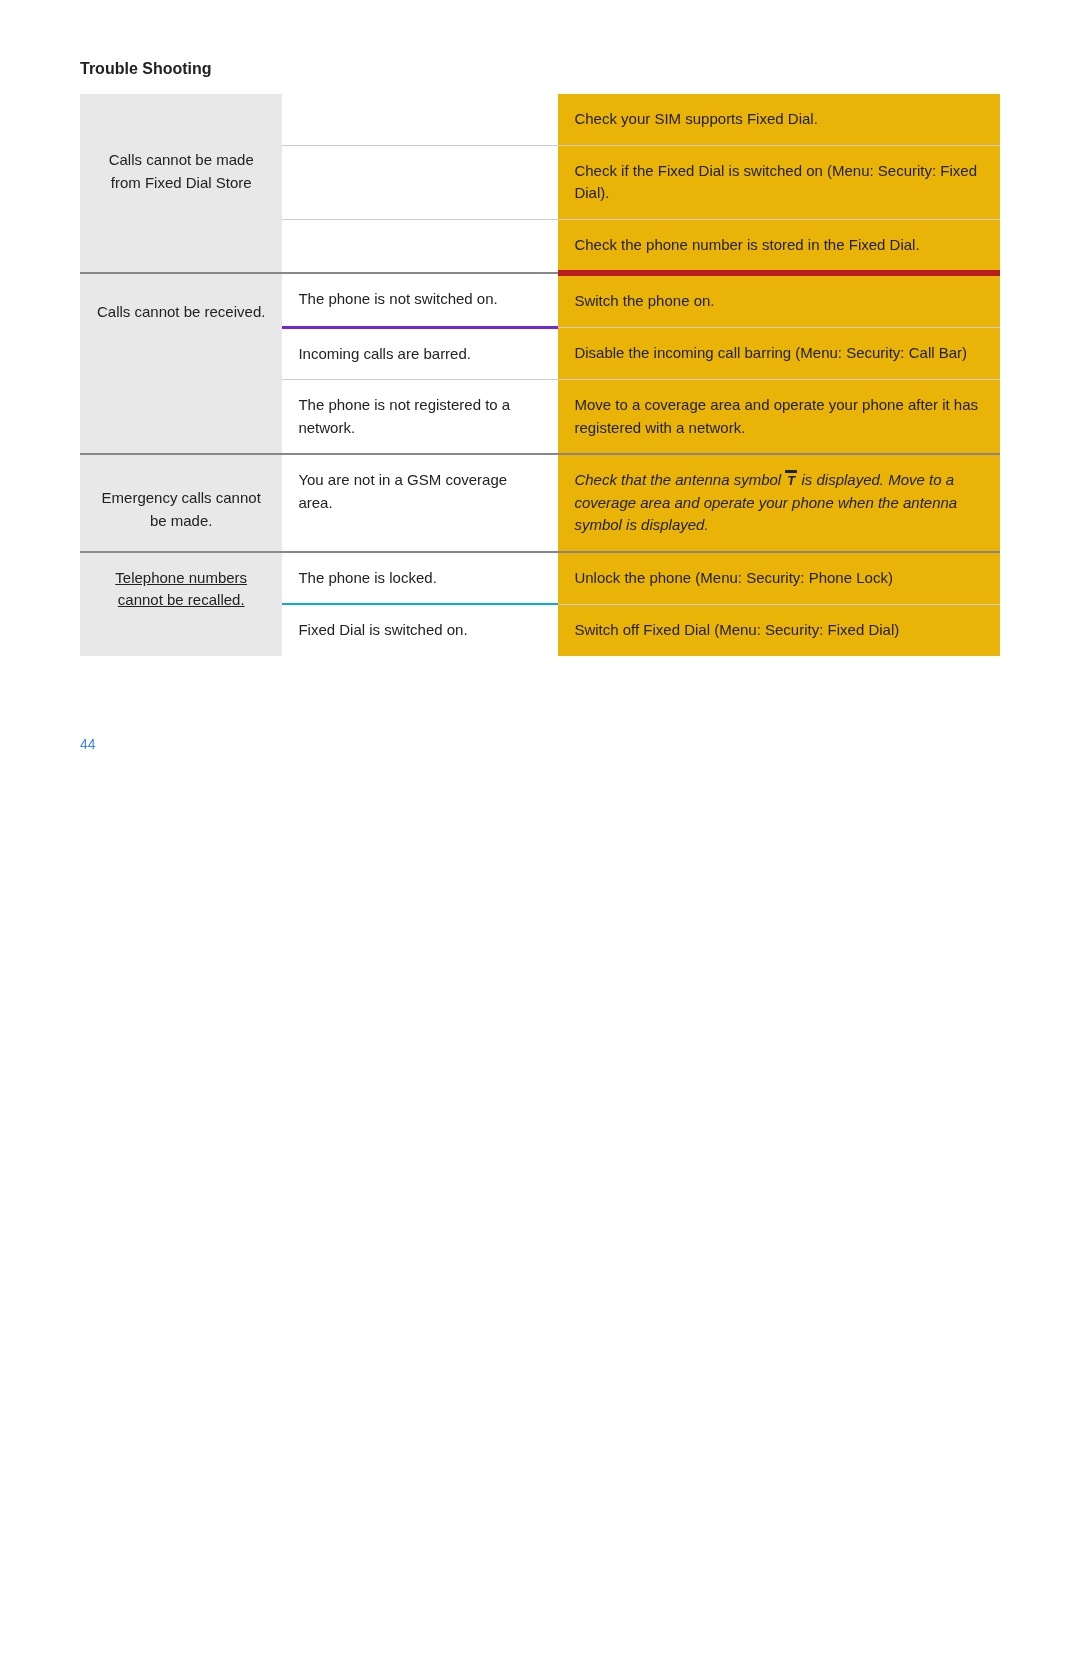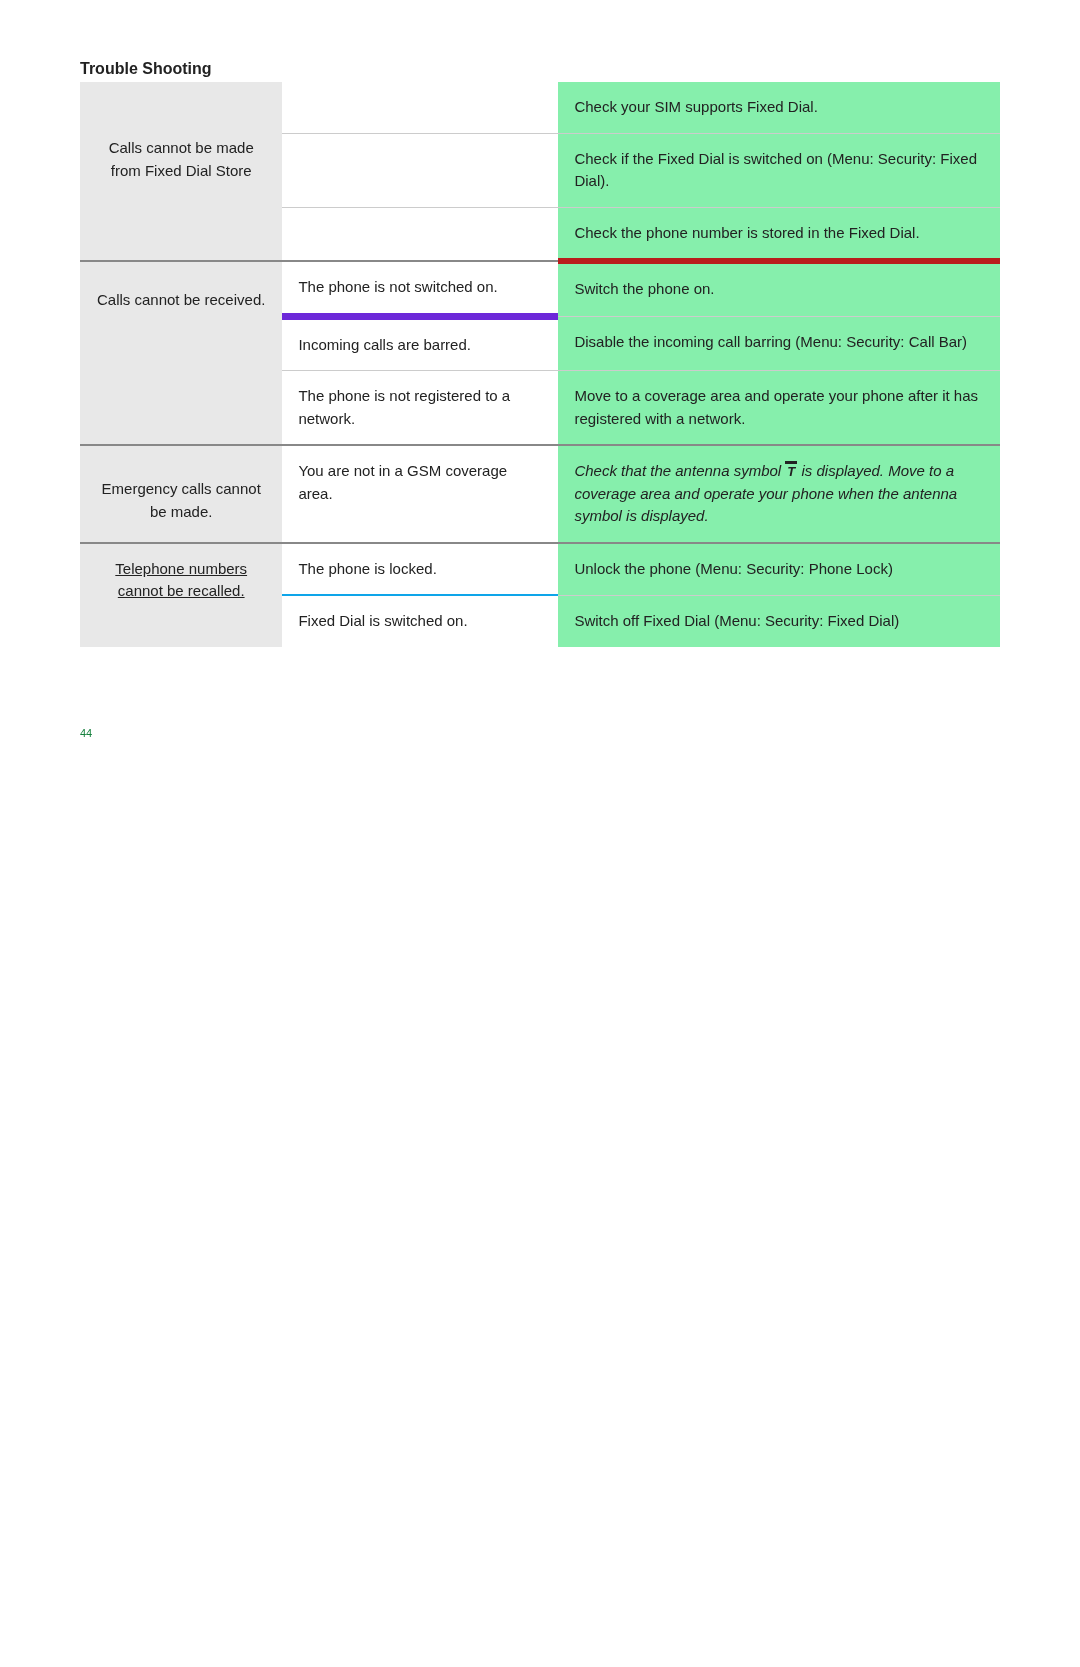--- a/index.html
+++ b/index.html
@@ -14,21 +14,21 @@
       background: #ffffff;
       color: #222222;
       width: 1080px;
       min-height: 1667px;
       padding: 60px 80px 80px 80px;
     }
 
     .page-title {
       font-weight: bold;
       font-size: 16px;
-      margin-bottom: 4px;
+      margin-bottom: 16px;
     }
 
     .trouble-table {
       width: 100%;
       border-collapse: collapse;
       table-layout: fixed;
     }
 
     .trouble-table td {
       vertical-align: top;
@@ -44,21 +44,21 @@
       text-align: center;
     }
 
     .col-cause {
       width: 30%;
       background-color: #ffffff;
     }
 
     .col-solution {
       width: 48%;
-      background-color: #86efac;
+      background-color: #eab308;
     }
   </style>
 </head>
 <body>
 
 <div class="page-title">Trouble Shooting</div>
 
 <table class="trouble-table">
   <tbody>
 
@@ -87,21 +87,21 @@
       </td>
       <td class="col-solution" style="border-bottom: 6px solid #b91c1c;">
         <span>Check the phone number is stored in the Fixed Dial.</span>
       </td>
     </tr>
 
     <tr>
       <td class="col-problem" rowspan="3" style="border-bottom: 2px solid #888888; vertical-align: top; padding-top: 27px;">
         <span>Calls cannot be received.</span>
       </td>
-      <td class="col-cause" style="border-bottom: 7px solid #6d28d9;">
+      <td class="col-cause" style="border-bottom: 3px solid #6d28d9;">
         <span>The phone is not switched on.</span>
       </td>
       <td class="col-solution" style="border-bottom: 1px solid #cccccc;">
         <span>Switch the phone on.</span>
       </td>
     </tr>
     <tr>
       <td class="col-cause" style="border-bottom: 1px solid #cccccc;">
         <span>Incoming calls are barred.</span>
       </td>
@@ -145,13 +145,13 @@
       <td class="col-cause" style="border-bottom: none;">
         <span>Fixed Dial is switched on.</span>
       </td>
       <td class="col-solution" style="border-bottom: none;">
         <span>Switch off Fixed Dial (Menu: Security: Fixed Dial)</span>
       </td>
     </tr>
   </tbody>
 </table>
 
-<div style="margin-top: 80px; font-size: 11px; color: #15803d;">44</div>
+<div style="margin-top: 80px; font-size: 14px; color: #3b82f6;">44</div>
 
 </body></html>

